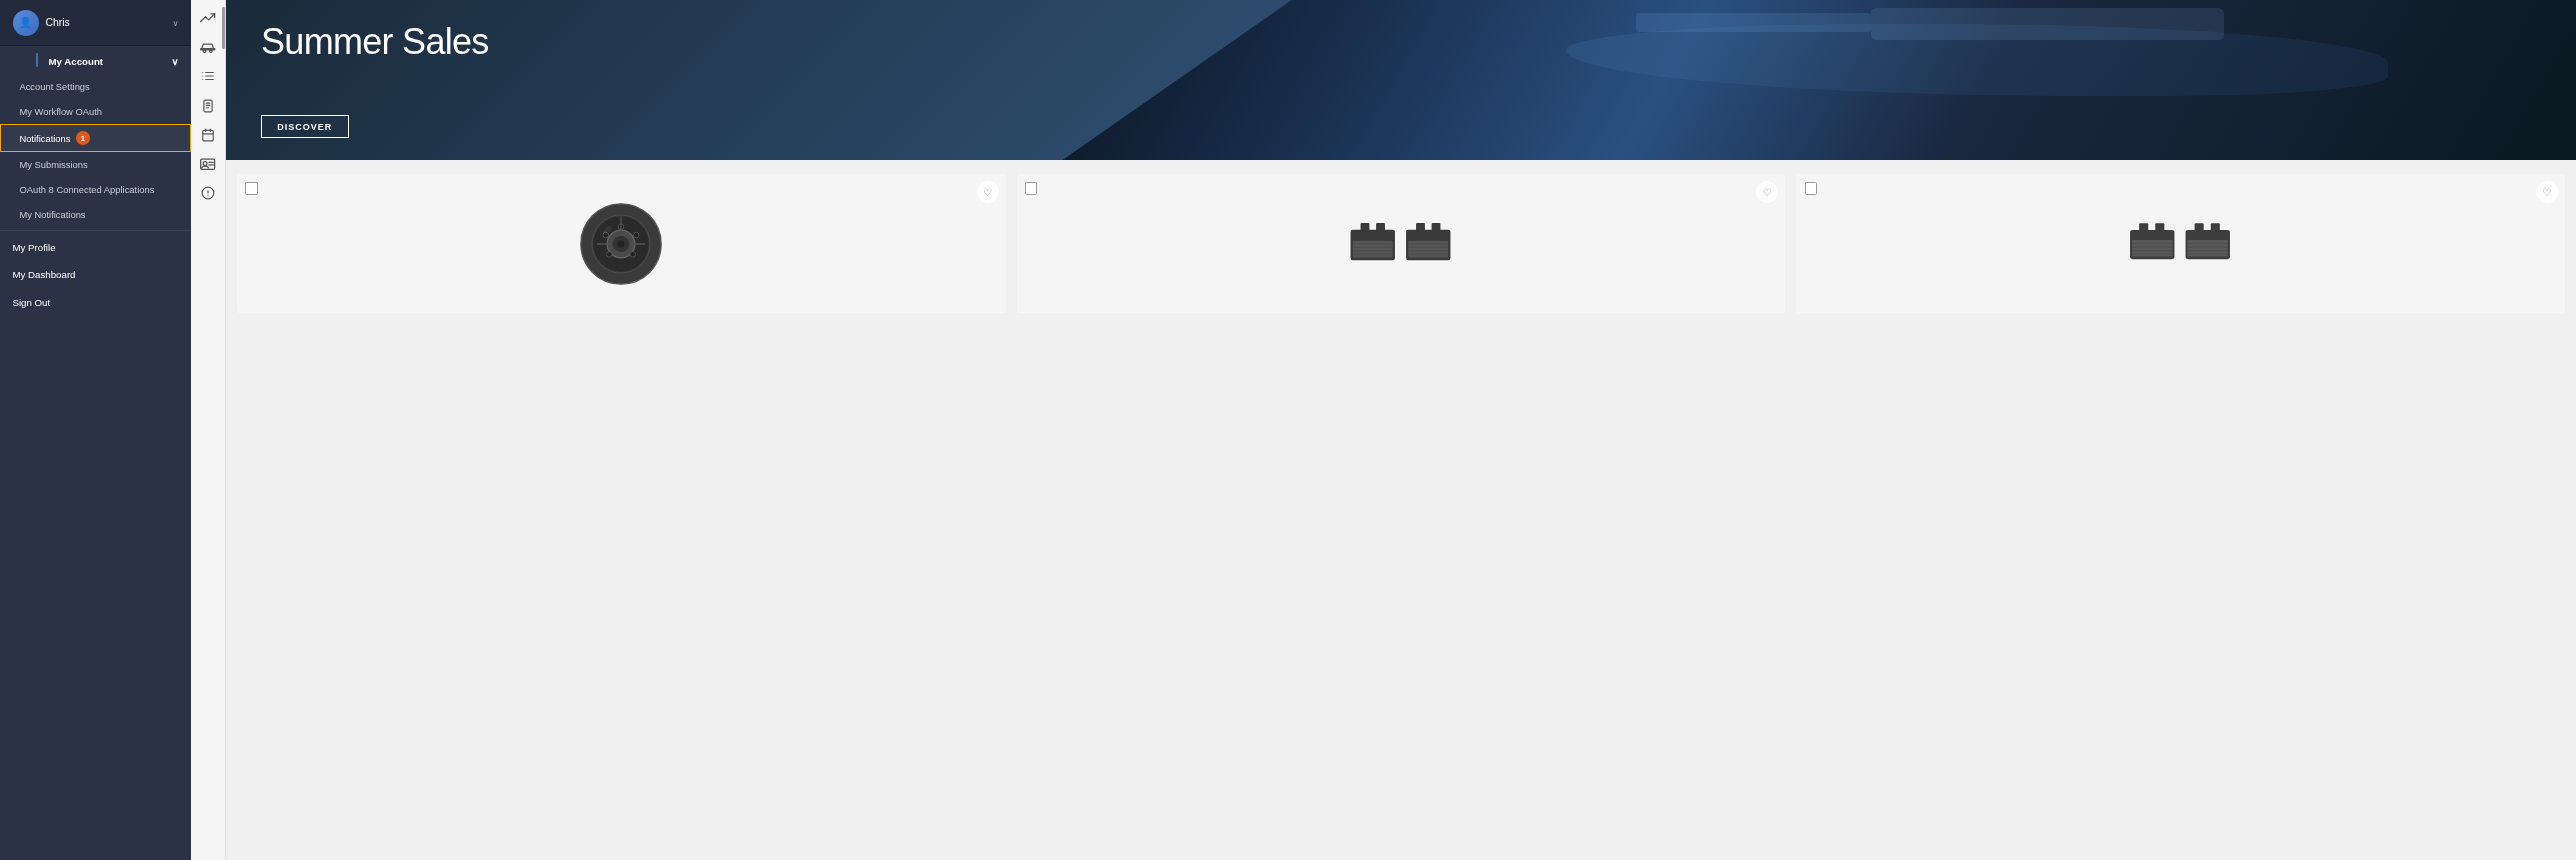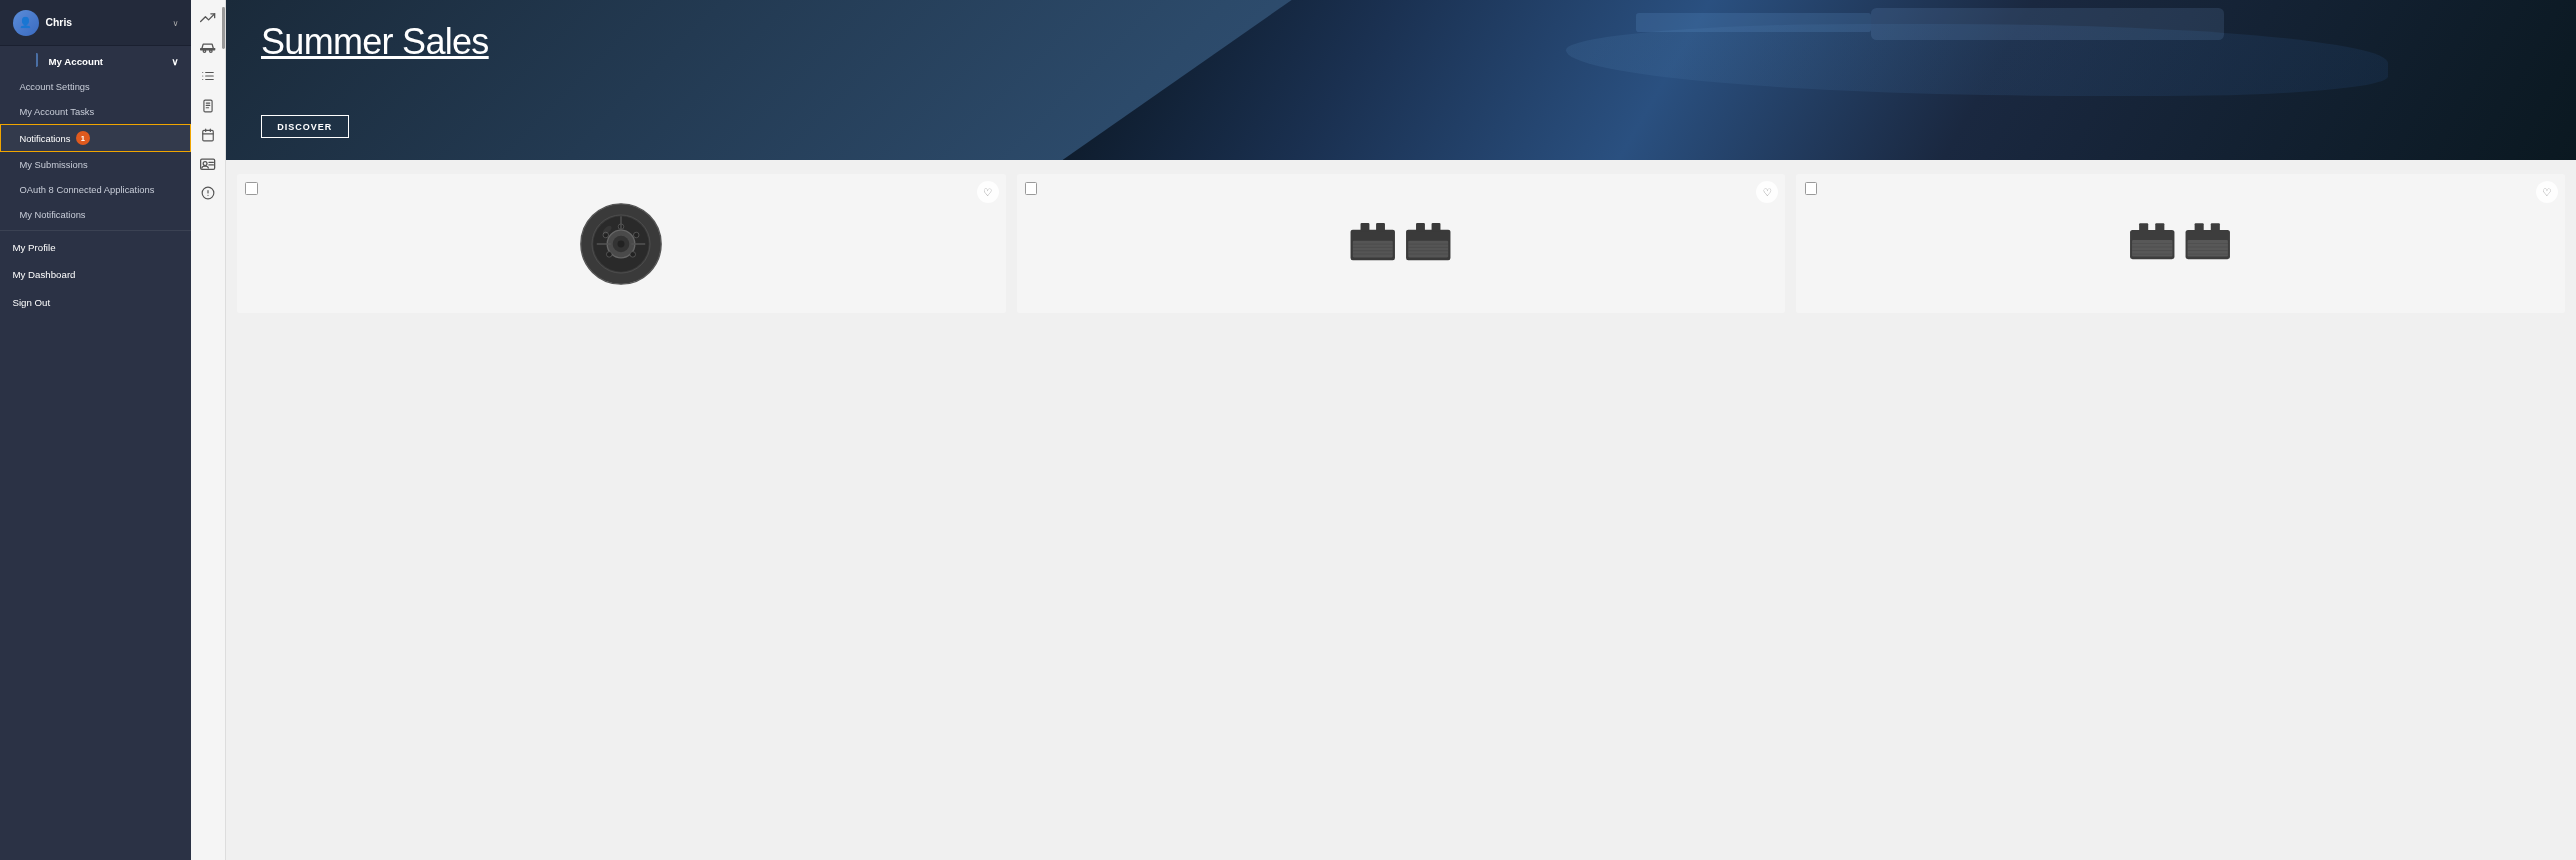--- a/index.html
+++ b/index.html
@@ -53,21 +53,21 @@
       height: 100%;
       display: flex;
       align-items: center;
       justify-content: center;
       font-size: 10.4px;
       color: white;
     }
 
     .sidebar-user-name {
       font-size: 10.4px;
-      font-weight: 700;
+      font-weight: 400;
       flex: 1;
       color: #fff;
     }
 
     .chevron-down {
       font-size: 8.3px;
       color: #aaa;
     }
 
     
@@ -219,21 +219,20 @@
       z-index: 2;
     }
 
     .banner-title {
       font-size: 36px;
       font-weight: 300;
       color: #fff;
       line-height: 1.1;
       margin-bottom: 14px;
       letter-spacing: -0.7px;
-      text-decoration: underline;
     }
 
     .banner-btn {
       border: 1.4px solid #fff;
       background: transparent;
       color: #fff;
       padding: 5.5px 15.3px;
       font-size: 9px;
       font-weight: 700;
       letter-spacing: 1px;
@@ -318,21 +317,21 @@
 
   <div class="sidebar-section-header">
     <span>My Account</span>
     <span>∨</span>
   </div>
 
   <div class="sidebar-item">
     <span>Account Settings</span>
   </div>
   <div class="sidebar-item">
-    <span>My Account Tasks</span>
+    <span>My Workflow OAuth</span>
   </div>
   <div class="sidebar-item active">
     <span>Notifications</span>
     <span class="notification-badge">1</span>
   </div>
   <div class="sidebar-item">
     <span>My Submissions</span>
   </div>
   <div class="sidebar-item">
     <span>OAuth 8 Connected Applications</span>

